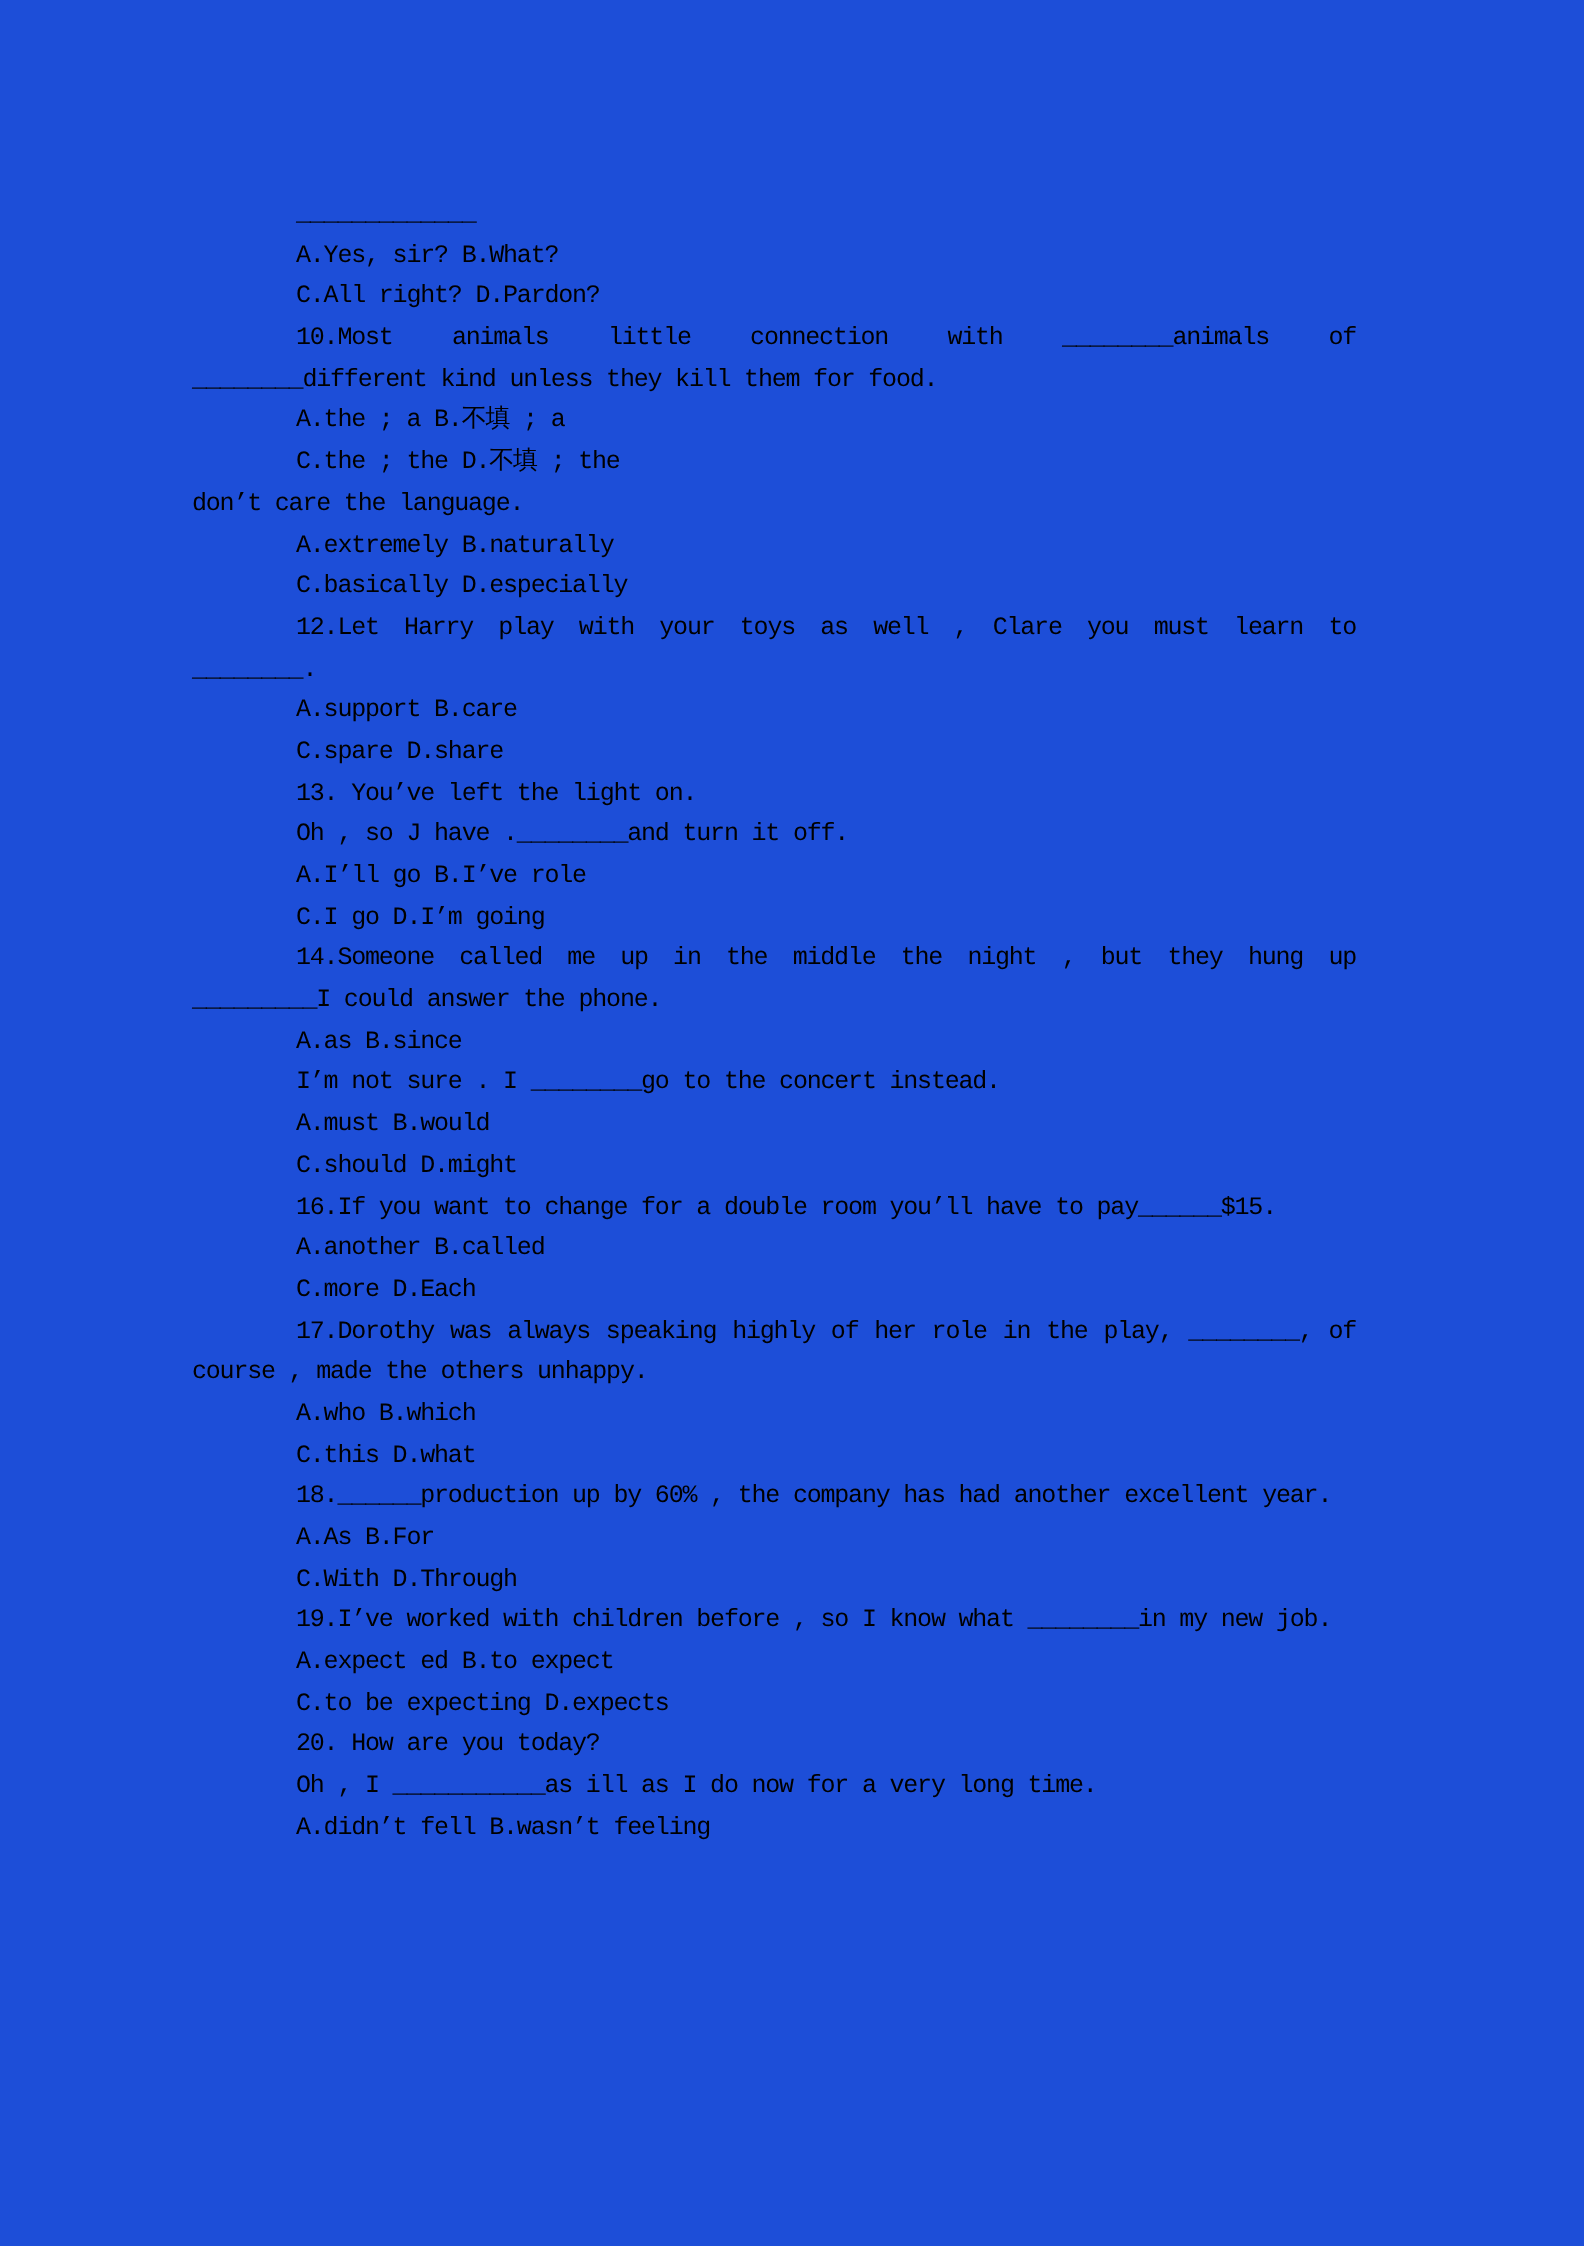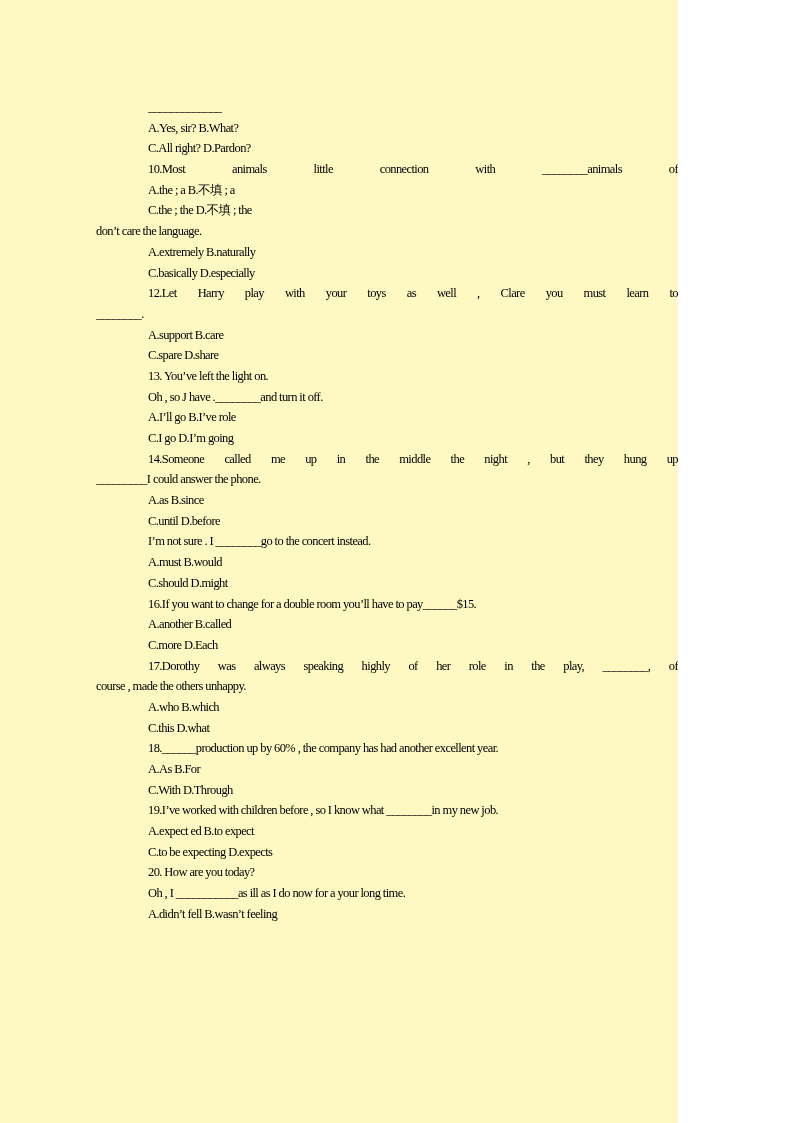--- a/index.html
+++ b/index.html
@@ -2,25 +2,25 @@
 <html><head>
 <meta charset="utf-8">
 <style>
   html, body {
     margin: 0;
     padding: 0;
     background: #ffffff;
   }
   .page {
     position: relative;
-    width: 678px;
+    width: 792px;
     height: 1123px;
-    background: #fef9c3;
+    background: #1d4ed8;
     color: #000000;
-    font-family: Liberation Serif, serif;
+    font-family: Liberation Mono, monospace;
     font-size: 12.5px;
     letter-spacing: -0.6px;
     overflow: hidden;
   }
   .textblock {
     position: absolute;
     left: 96px;
     top: 97px;
     width: 582px;
   }
@@ -42,50 +42,50 @@
 </style>
 </head>
 <body>
 
 <div class="page">
   <div class="textblock">
       <div class="ln ind">_____________</div>
       <div class="ln ind">A.Yes, sir? B.What?</div>
       <div class="ln ind">C.All right? D.Pardon?</div>
       <div class="ln just">10.Most animals little connection with ________animals of</div>
+      <div class="ln">________different kind unless they kill them for food.</div>
       <div class="ln ind">A.the ; a B.不填 ; a</div>
       <div class="ln ind">C.the ; the D.不填 ; the</div>
       <div class="ln">don’t care the language.</div>
       <div class="ln ind">A.extremely B.naturally</div>
       <div class="ln ind">C.basically D.especially</div>
       <div class="ln just">12.Let Harry play with your toys as well , Clare you must learn to</div>
       <div class="ln">________.</div>
       <div class="ln ind">A.support B.care</div>
       <div class="ln ind">C.spare D.share</div>
       <div class="ln ind">13. You’ve left the light on.</div>
       <div class="ln ind">Oh , so J have .________and turn it off.</div>
       <div class="ln ind">A.I’ll go B.I’ve role</div>
       <div class="ln ind">C.I go D.I’m going</div>
       <div class="ln just">14.Someone called me up in the middle the night , but they hung up</div>
       <div class="ln">_________I could answer the phone.</div>
       <div class="ln ind">A.as B.since</div>
-      <div class="ln ind">C.until D.before</div>
       <div class="ln ind">I’m not sure . I ________go to the concert instead.</div>
       <div class="ln ind">A.must B.would</div>
       <div class="ln ind">C.should D.might</div>
       <div class="ln ind">16.If you want to change for a double room you’ll have to pay______$15.</div>
       <div class="ln ind">A.another B.called</div>
       <div class="ln ind">C.more D.Each</div>
       <div class="ln just">17.Dorothy was always speaking highly of her role in the play, ________, of</div>
       <div class="ln">course , made the others unhappy.</div>
       <div class="ln ind">A.who B.which</div>
       <div class="ln ind">C.this D.what</div>
       <div class="ln ind">18.______production up by 60% , the company has had another excellent year.</div>
       <div class="ln ind">A.As B.For</div>
       <div class="ln ind">C.With D.Through</div>
       <div class="ln ind">19.I’ve worked with children before , so I know what ________in my new job.</div>
       <div class="ln ind">A.expect ed B.to expect</div>
       <div class="ln ind">C.to be expecting D.expects</div>
       <div class="ln ind">20. How are you today?</div>
-      <div class="ln ind">Oh , I ___________as ill as I do now for a your long time.</div>
+      <div class="ln ind">Oh , I ___________as ill as I do now for a very long time.</div>
       <div class="ln ind">A.didn’t fell B.wasn’t feeling</div>
     </div>
 </div>
 
 </body></html>

